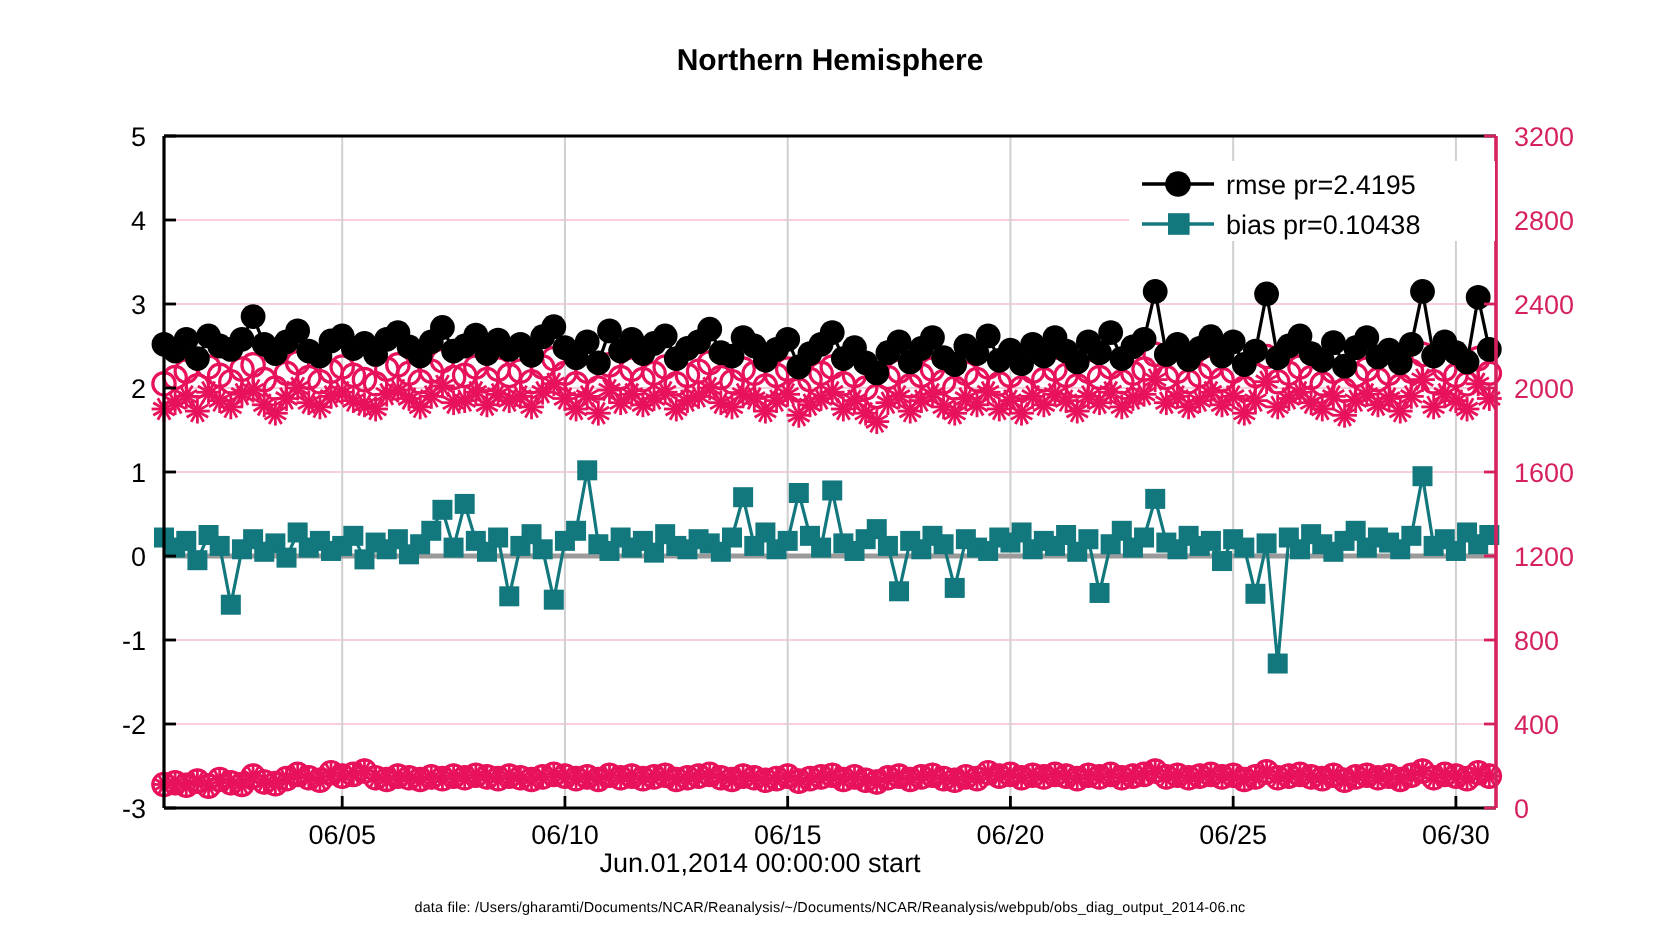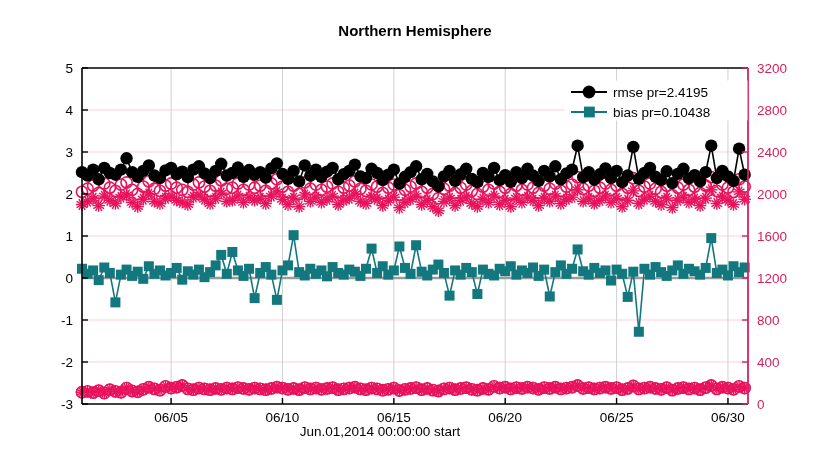--- a/index.html
+++ b/index.html
@@ -35,20 +35,21 @@
 </style>
 </head>
 <body>
 
 <div id="stage">
 
   <div class="ttl" id="title-line1">Northern Hemisphere</div>
 
   <div id="ylabel-right"># of obs: o=possible; ∗=assimilated</div>
   <div id="xlabel">Jun.01,2014 00:00:00 start</div>
+  <div id="footer">data file: /Users/gharamti/Documents/NCAR/Reanalysis/~/Documents/NCAR/Reanalysis/webpub/obs_diag_output_2014-06.nc</div>
 
   <svg id="plotsvg" width="830" height="470">
     <g id="grid-h">
         <line x1="82" y1="362" x2="748" y2="362" stroke="#f7cfd9" stroke-width="1"></line>
         <line x1="82" y1="320" x2="748" y2="320" stroke="#f7cfd9" stroke-width="1"></line>
         <line x1="82" y1="278" x2="748" y2="278" stroke="#f7cfd9" stroke-width="1"></line>
         <line x1="82" y1="236" x2="748" y2="236" stroke="#f7cfd9" stroke-width="1"></line>
         <line x1="82" y1="194" x2="748" y2="194" stroke="#f7cfd9" stroke-width="1"></line>
         <line x1="82" y1="152" x2="748" y2="152" stroke="#f7cfd9" stroke-width="1"></line>
         <line x1="82" y1="110" x2="748" y2="110" stroke="#f7cfd9" stroke-width="1"></line>

